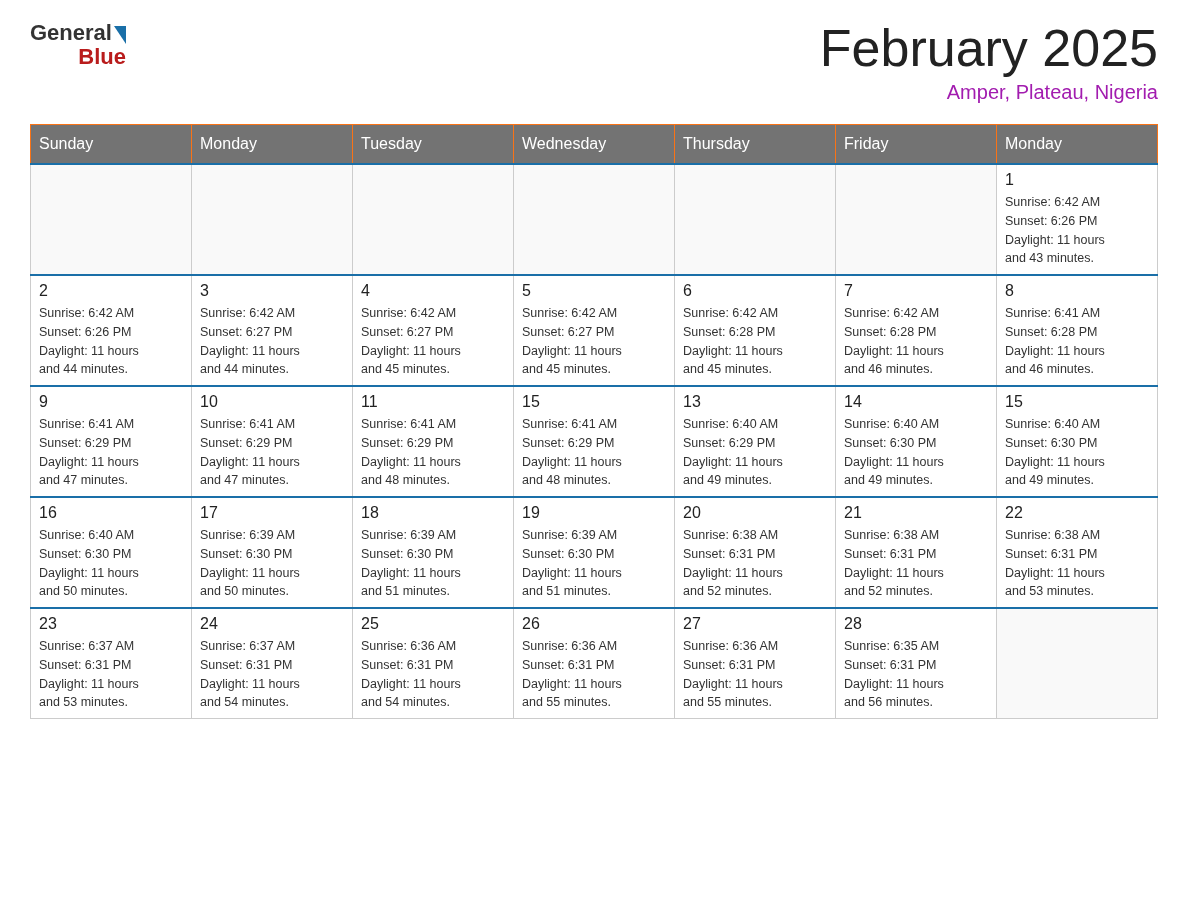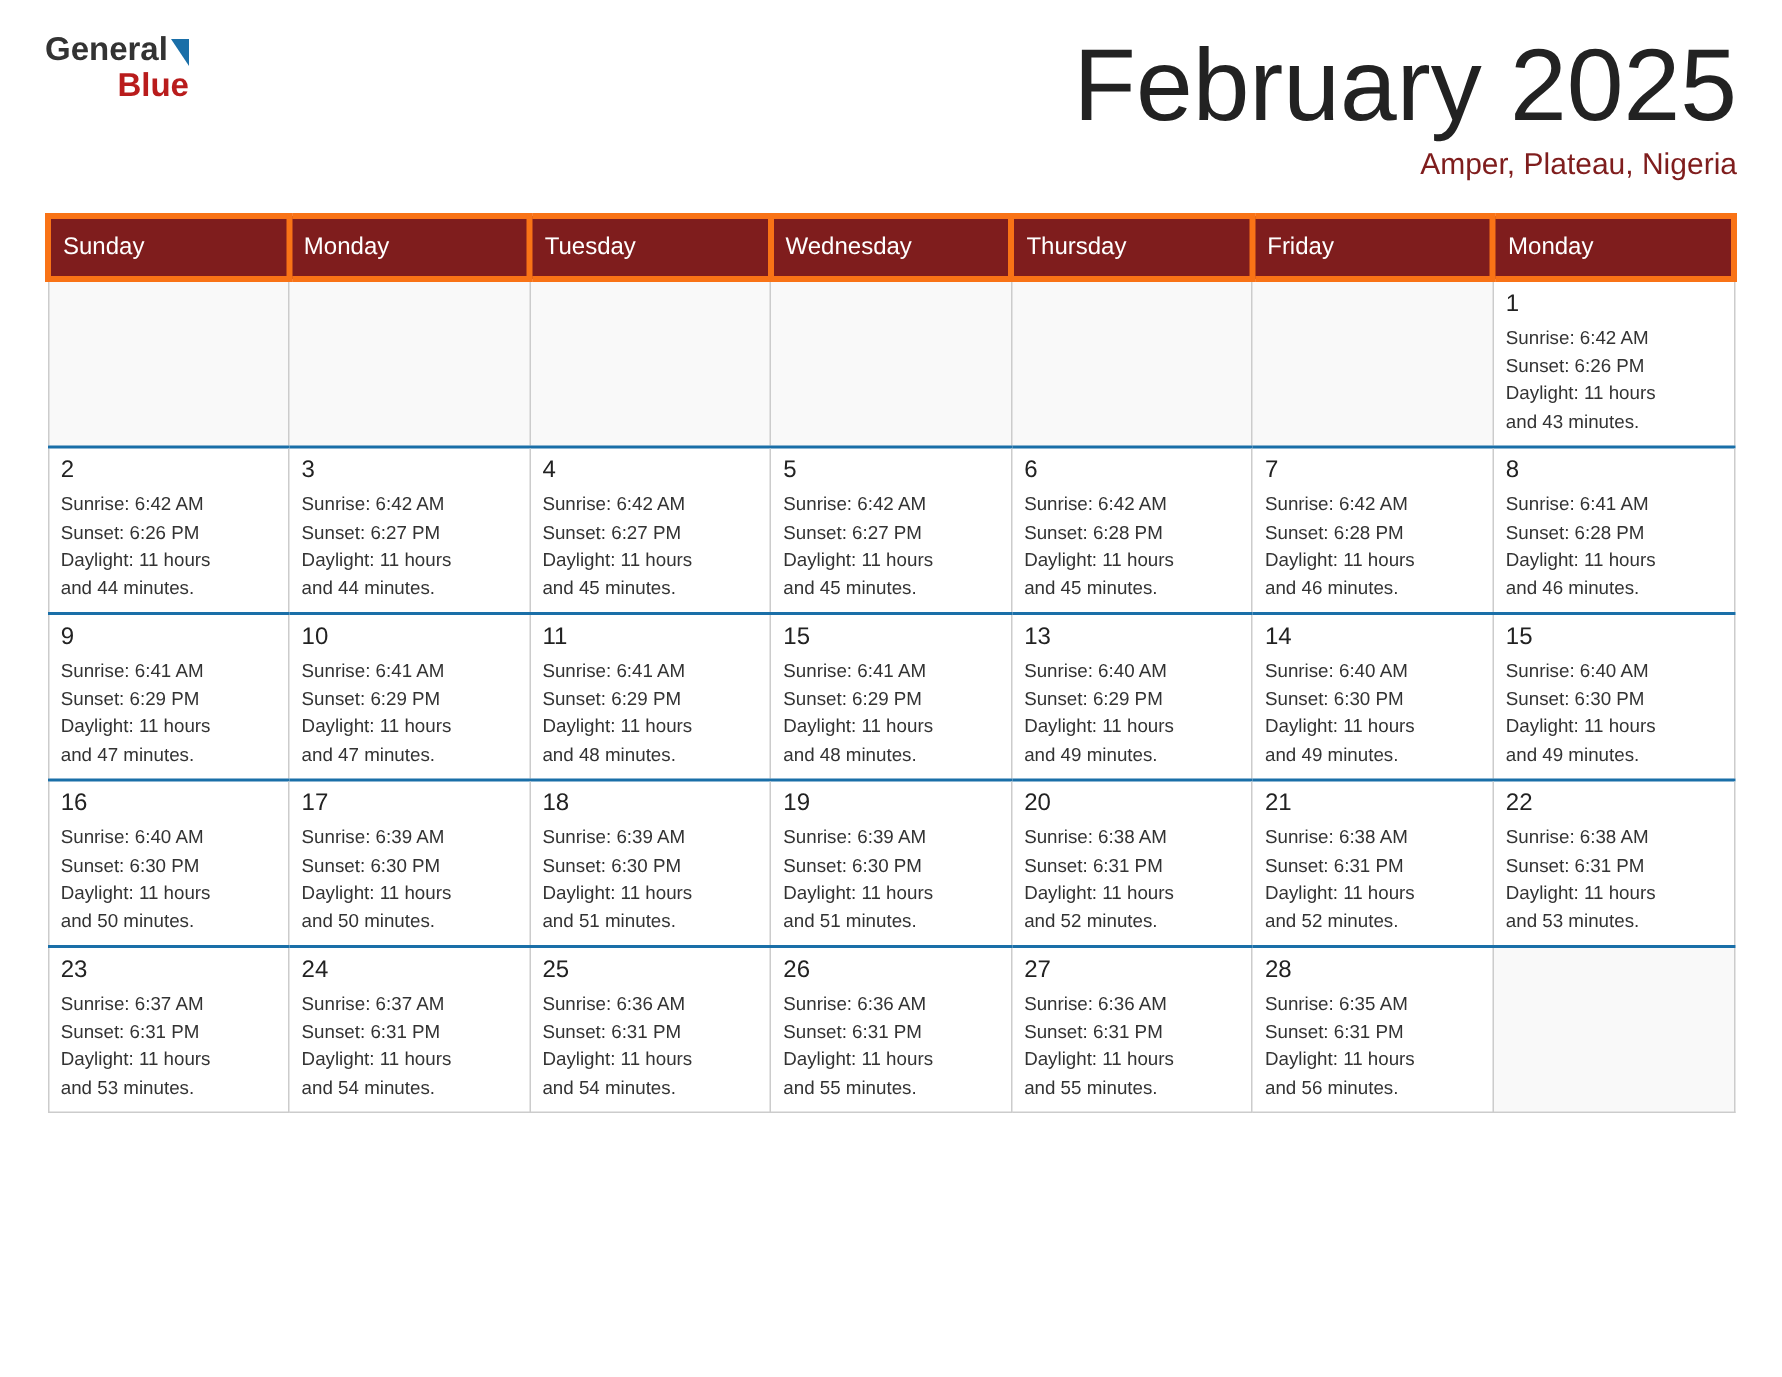--- a/index.html
+++ b/index.html
@@ -42,42 +42,42 @@
     .logo-blue {
       font-size: 22px;
       font-weight: bold;
       color: #b91c1c;
       margin-left: 2px;
     }
     .title-area {
       text-align: right;
     }
     .month-title {
-      font-size: 68px;
+      font-size: 52px;
       font-weight: normal;
       color: #222;
       line-height: 1.1;
     }
     .location {
       font-size: 20px;
-      color: #7f1d1d;
+      color: #a21caf;
       margin-top: 4px;
     }
     .calendar {
       width: 100%;
       border-collapse: collapse;
     }
     .calendar th {
-      background-color: #7f1d1d;
+      background-color: #737373;
       color: #fff;
       padding: 10px 8px;
       text-align: left;
       font-size: 16px;
       font-weight: normal;
-      border: 4px solid #f97316;
+      border: 1px solid #f97316;
     }
     .calendar td {
       border: 1px solid #ccc;
       vertical-align: top;
       padding: 6px 8px;
       width: 14.28%;
       min-height: 100px;
       font-size: 13px;
       color: #333;
     }

